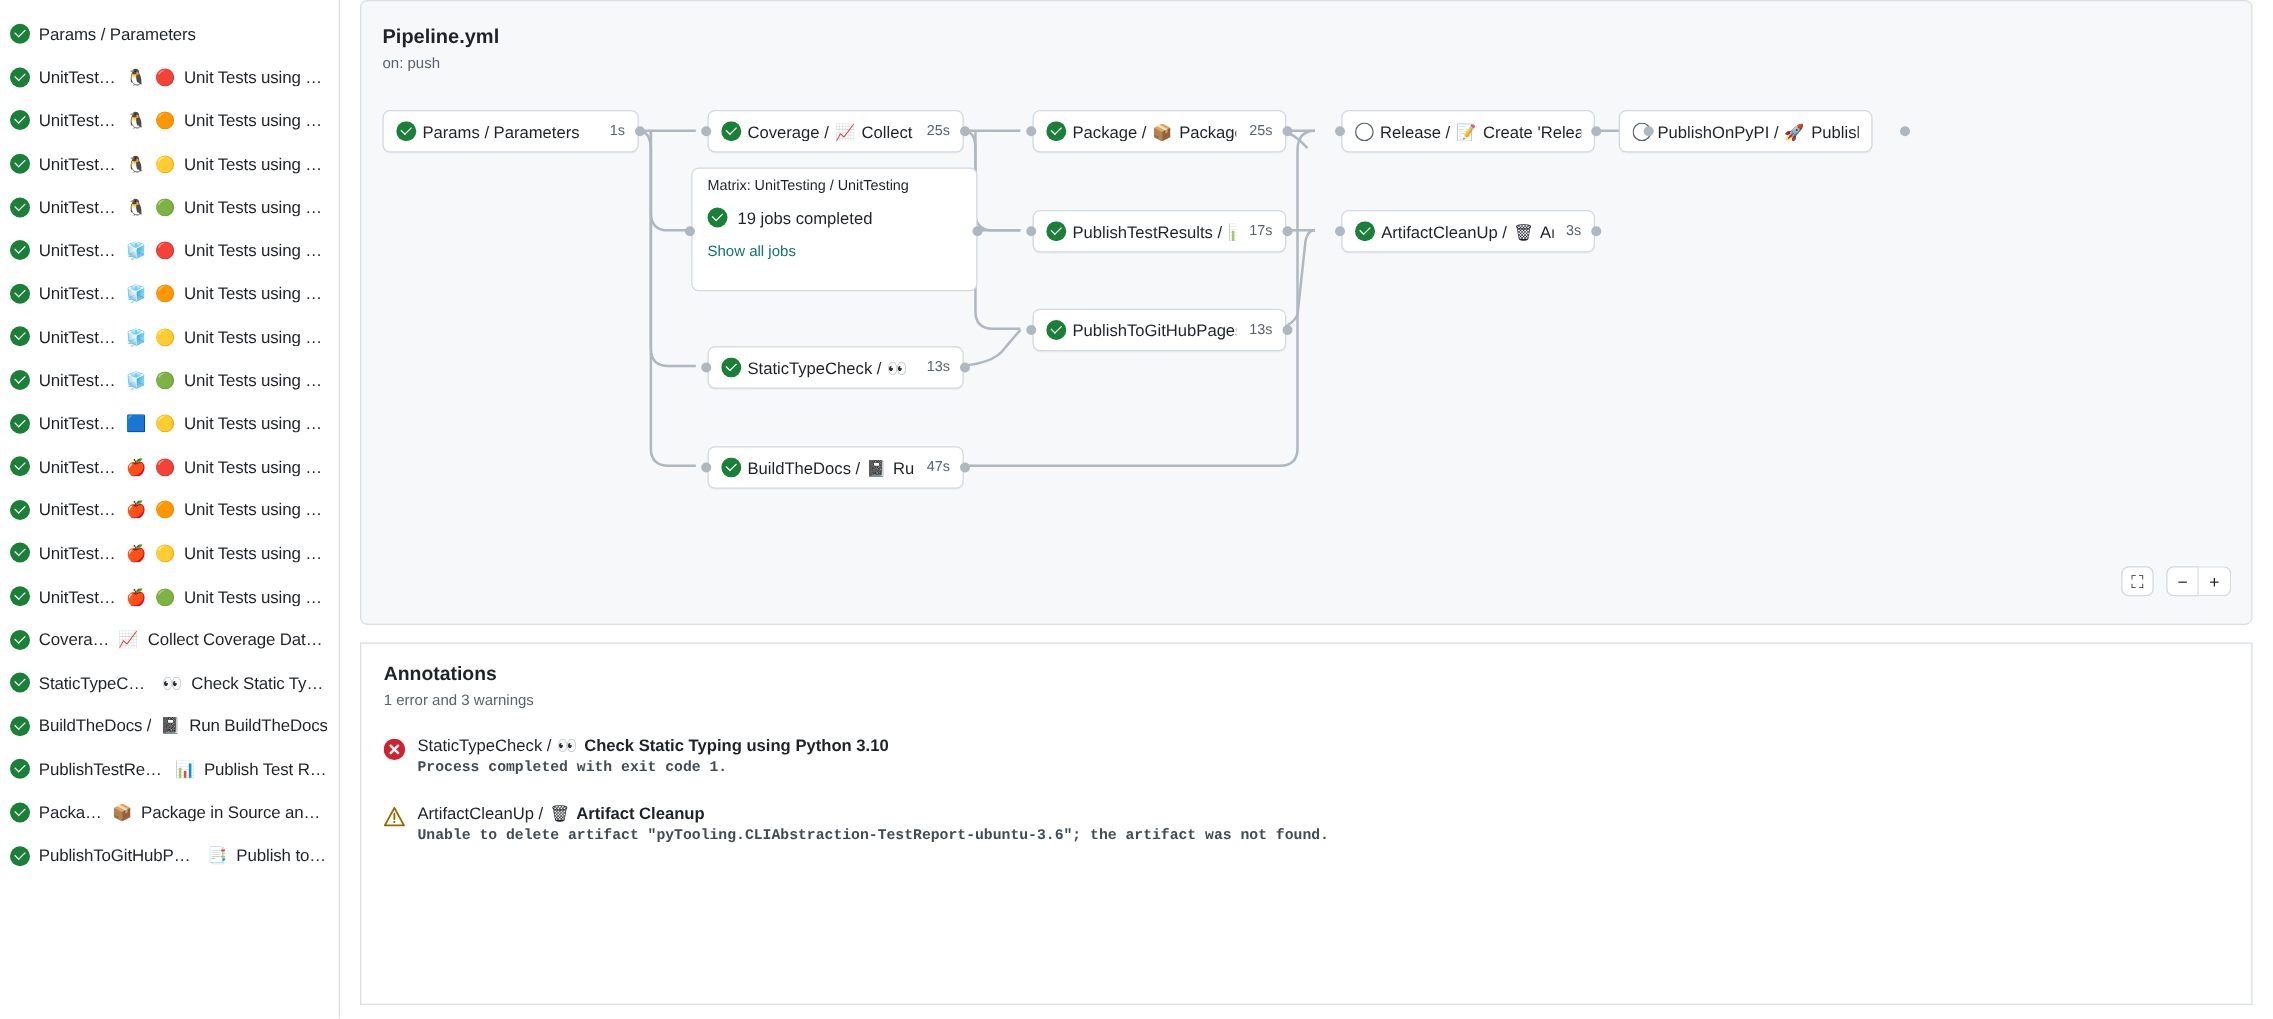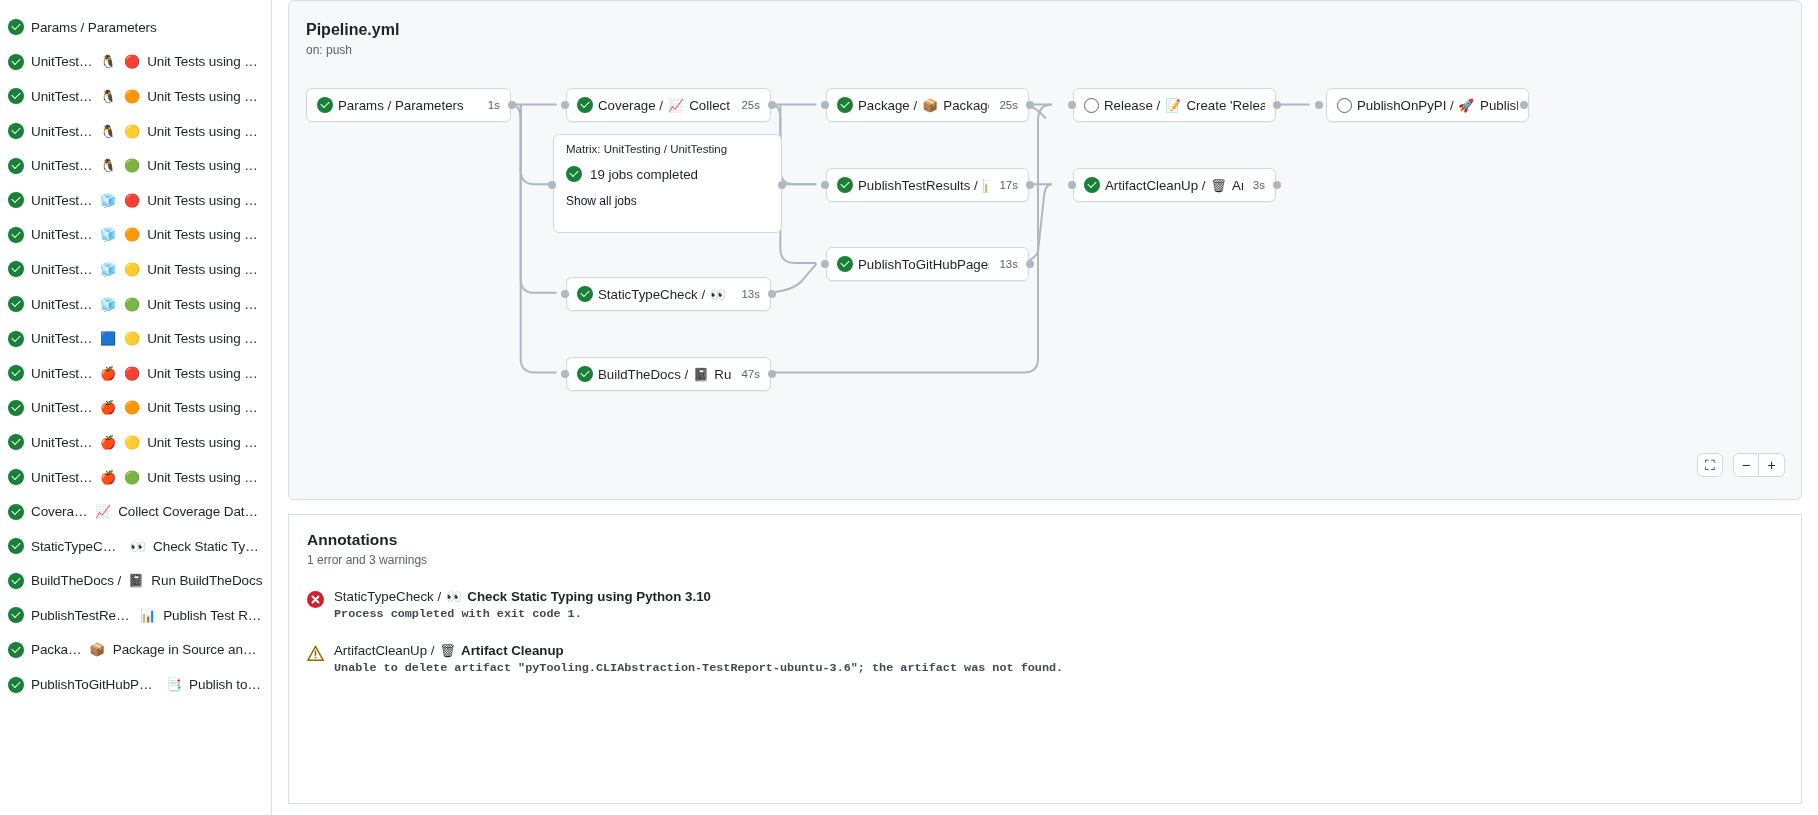--- a/index.html
+++ b/index.html
@@ -111,21 +111,21 @@
     font-size: 11.5px; color: #1f2328;
     padding: 8px 12px 2px 12px;
     font-weight: 400;
   }
   .matrix-body { padding: 6px 12px 10px 12px; }
   .matrix-jobs {
     display: flex; align-items: center; gap: 8px;
     font-size: 13.3px; color: #1f2328; height: 22px;
   }
   .matrix-showall {
-    margin-top: 9px; font-size: 12px; color: #0f172a; cursor: pointer;
+    margin-top: 9px; font-size: 12px; color: #0f766e; cursor: pointer;
   }
 
   
   .port {
     position: absolute; width: 8px; height: 8px; border-radius: 50%;
     background: #afb8c1;
   }
 
   svg.wires { position: absolute; left:0; top:0; width: 100%; height: 100%; pointer-events: none; }
 
@@ -427,21 +427,21 @@
             <span class="n-label">
               <span class="ck"></span>
               <span>ArtifactCleanUp / </span>
               <span class="emo">🗑</span>
               <span>Artifac...</span>
             </span>
             <span class="n-time">3s</span>
           </div>
           <div class="port" style="left: 779px; top: 180px;"></div>
           <div class="port" style="left: 984px; top: 180px;"></div>
-          <div class="node" style="left: 1037px; top: 87px; width: 203px;">
+          <div class="node" style="left: 1006px; top: 87px; width: 203px;">
             <span class="n-label">
               <span class="pend"></span>
               <span>PublishOnPyPI / </span>
               <span class="emo">🚀</span>
               <span>Publish to ...</span>
             </span>
           </div>
           <div class="port" style="left: 1026px; top: 100px;"></div>
           <div class="port" style="left: 1231px; top: 100px;"></div>
           <div class="matrix-box" style="left: 264px; top: 133px; width: 229px; height: 99px;">

